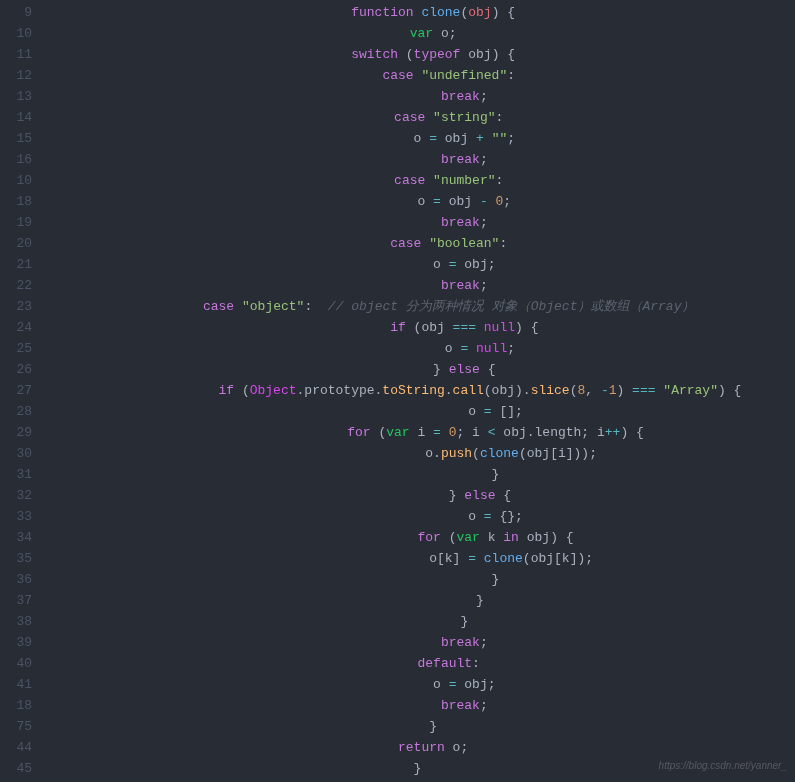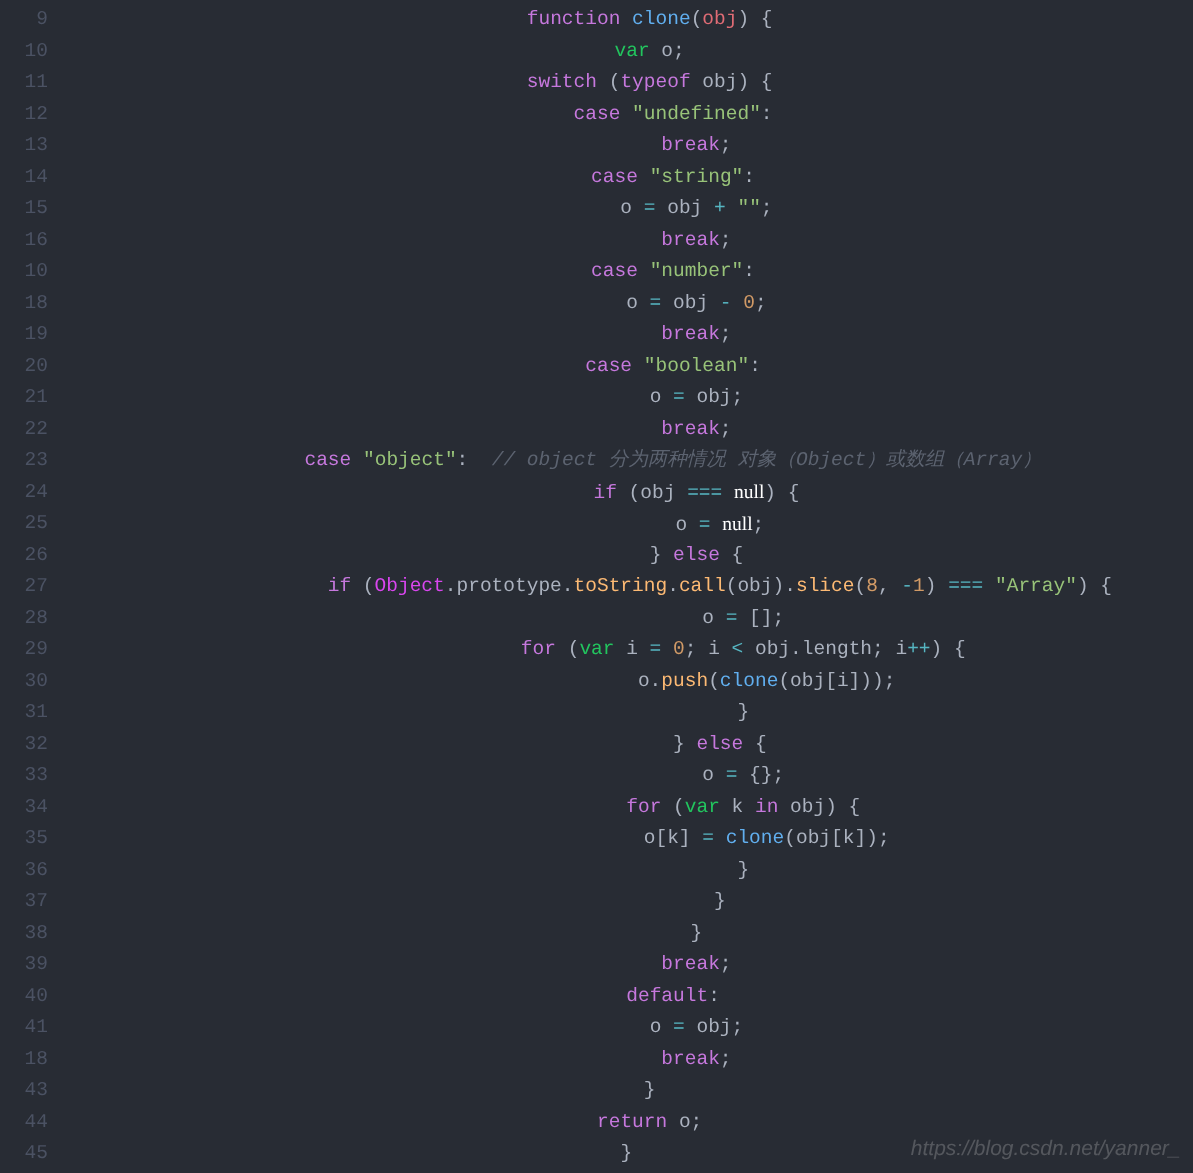--- a/index.html
+++ b/index.html
@@ -36,34 +36,34 @@
   }
   .code div.line {
     height: 21px;
   }
   .tok-keyword { color: #c678dd; }
   .tok-var { color: #22c55e; }
   .tok-ident { color: #abb2bf; }
   .tok-func { color: #61afef; }
   .tok-string { color: #98c379; }
   .tok-number { color: #d19a66; }
-  .tok-const { color: #ffffff; font-family: Liberation Serif, serif; }
+  .tok-const { color: #d946ef; }
   .tok-op { color: #56b6c2; }
   .tok-punc { color: #abb2bf; }
   .tok-comment { color: #5c6370; font-style: italic; }
   .tok-prop { color: #fdba74; }
   .tok-global { color: #d946ef; }
   .tok-param { color: #e06c75; }
   .watermark {
     position: absolute;
     right: 8px;
     bottom: 6px;
     color: rgba(200,200,200,0.28);
     font-family: sans-serif;
-    font-size: 14px;
+    font-size: 10px;
     font-style: italic;
   }
 </style>
 </head>
 <body>
 
 <div class="editor">
   <div class="gutter" id="gutter">
       <div>9</div>
       <div>10</div>
@@ -92,19 +92,19 @@
       <div>33</div>
       <div>34</div>
       <div>35</div>
       <div>36</div>
       <div>37</div>
       <div>38</div>
       <div>39</div>
       <div>40</div>
       <div>41</div>
       <div>18</div>
-      <div>43</div>
+      <div>75</div>
       <div>44</div>
       <div>45</div>
     </div>
   <div class="code" id="code"><div class="line"><span>    </span><span class="tok-keyword">function</span><span> </span><span class="tok-func">clone</span><span class="tok-punc">(</span><span class="tok-param">obj</span><span class="tok-punc">) {</span></div><div class="line"><span>    </span><span class="tok-var">var</span><span> o</span><span class="tok-punc">;</span></div><div class="line"><span>    </span><span class="tok-keyword">switch</span><span class="tok-punc"> (</span><span class="tok-keyword">typeof</span><span class="tok-ident"> obj</span><span class="tok-punc">) {</span></div><div class="line"><span>        </span><span class="tok-keyword">case</span><span> </span><span class="tok-string">"undefined"</span><span class="tok-punc">:</span></div><div class="line"><span>            </span><span class="tok-keyword">break</span><span class="tok-punc">;</span></div><div class="line"><span>        </span><span class="tok-keyword">case</span><span> </span><span class="tok-string">"string"</span><span class="tok-punc">:</span></div><div class="line"><span>            o </span><span class="tok-op">=</span><span> obj </span><span class="tok-op">+</span><span> </span><span class="tok-string">""</span><span class="tok-punc">;</span></div><div class="line"><span>            </span><span class="tok-keyword">break</span><span class="tok-punc">;</span></div><div class="line"><span>        </span><span class="tok-keyword">case</span><span> </span><span class="tok-string">"number"</span><span class="tok-punc">:</span></div><div class="line"><span>            o </span><span class="tok-op">=</span><span> obj </span><span class="tok-op">-</span><span> </span><span class="tok-number">0</span><span class="tok-punc">;</span></div><div class="line"><span>            </span><span class="tok-keyword">break</span><span class="tok-punc">;</span></div><div class="line"><span>        </span><span class="tok-keyword">case</span><span> </span><span class="tok-string">"boolean"</span><span class="tok-punc">:</span></div><div class="line"><span>            o </span><span class="tok-op">=</span><span> obj</span><span class="tok-punc">;</span></div><div class="line"><span>            </span><span class="tok-keyword">break</span><span class="tok-punc">;</span></div><div class="line"><span>        </span><span class="tok-keyword">case</span><span> </span><span class="tok-string">"object"</span><span class="tok-punc">:</span><span>  </span><span class="tok-comment">// object 分为两种情况 对象（Object）或数组（Array）</span></div><div class="line"><span>            </span><span class="tok-keyword">if</span><span> (obj </span><span class="tok-op">===</span><span> </span><span class="tok-const">null</span><span class="tok-punc">) {</span></div><div class="line"><span>                o </span><span class="tok-op">=</span><span> </span><span class="tok-const">null</span><span class="tok-punc">;</span></div><div class="line"><span>            } </span><span class="tok-keyword">else</span><span class="tok-punc"> {</span></div><div class="line"><span>                </span><span class="tok-keyword">if</span><span class="tok-punc"> (</span><span class="tok-global">Object</span><span>.</span><span class="tok-ident">prototype</span><span>.</span><span class="tok-prop">toString</span><span>.</span><span class="tok-prop">call</span><span>(obj).</span><span class="tok-prop">slice</span><span class="tok-punc">(</span><span class="tok-number">8</span><span>, </span><span class="tok-op">-</span><span class="tok-number">1</span><span>) </span><span class="tok-op">===</span><span> </span><span class="tok-string">"Array"</span><span class="tok-punc">) {</span></div><div class="line"><span>                    o </span><span class="tok-op">=</span><span> []</span><span class="tok-punc">;</span></div><div class="line"><span>                    </span><span class="tok-keyword">for</span><span class="tok-punc"> (</span><span class="tok-var">var</span><span> i </span><span class="tok-op">=</span><span> </span><span class="tok-number">0</span><span>; i </span><span class="tok-op">&lt;</span><span> obj.</span><span class="tok-ident">length</span><span>; i</span><span class="tok-op">++</span><span class="tok-punc">) {</span></div><div class="line"><span>                        o.</span><span class="tok-prop">push</span><span class="tok-punc">(</span><span class="tok-func">clone</span><span>(obj[i]))</span><span class="tok-punc">;</span></div><div class="line"><span class="tok-punc">                    }</span></div><div class="line"><span>                } </span><span class="tok-keyword">else</span><span class="tok-punc"> {</span></div><div class="line"><span>                    o </span><span class="tok-op">=</span><span> {}</span><span class="tok-punc">;</span></div><div class="line"><span>                    </span><span class="tok-keyword">for</span><span class="tok-punc"> (</span><span class="tok-var">var</span><span> k </span><span class="tok-keyword">in</span><span class="tok-punc"> obj) {</span></div><div class="line"><span>                        o[k] </span><span class="tok-op">=</span><span> </span><span class="tok-func">clone</span><span>(obj[k])</span><span class="tok-punc">;</span></div><div class="line"><span class="tok-punc">                    }</span></div><div class="line"><span class="tok-punc">                }</span></div><div class="line"><span class="tok-punc">            }</span></div><div class="line"><span>            </span><span class="tok-keyword">break</span><span class="tok-punc">;</span></div><div class="line"><span>        </span><span class="tok-keyword">default</span><span class="tok-punc">:</span></div><div class="line"><span>            o </span><span class="tok-op">=</span><span> obj</span><span class="tok-punc">;</span></div><div class="line"><span>            </span><span class="tok-keyword">break</span><span class="tok-punc">;</span></div><div class="line"><span class="tok-punc">    }</span></div><div class="line"><span>    </span><span class="tok-keyword">return</span><span> o</span><span class="tok-punc">;</span></div><div class="line"><span class="tok-punc">}</span></div></div>
 </div>
 <div class="watermark">https://blog.csdn.net/yanner_</div>
 
 </body></html>

